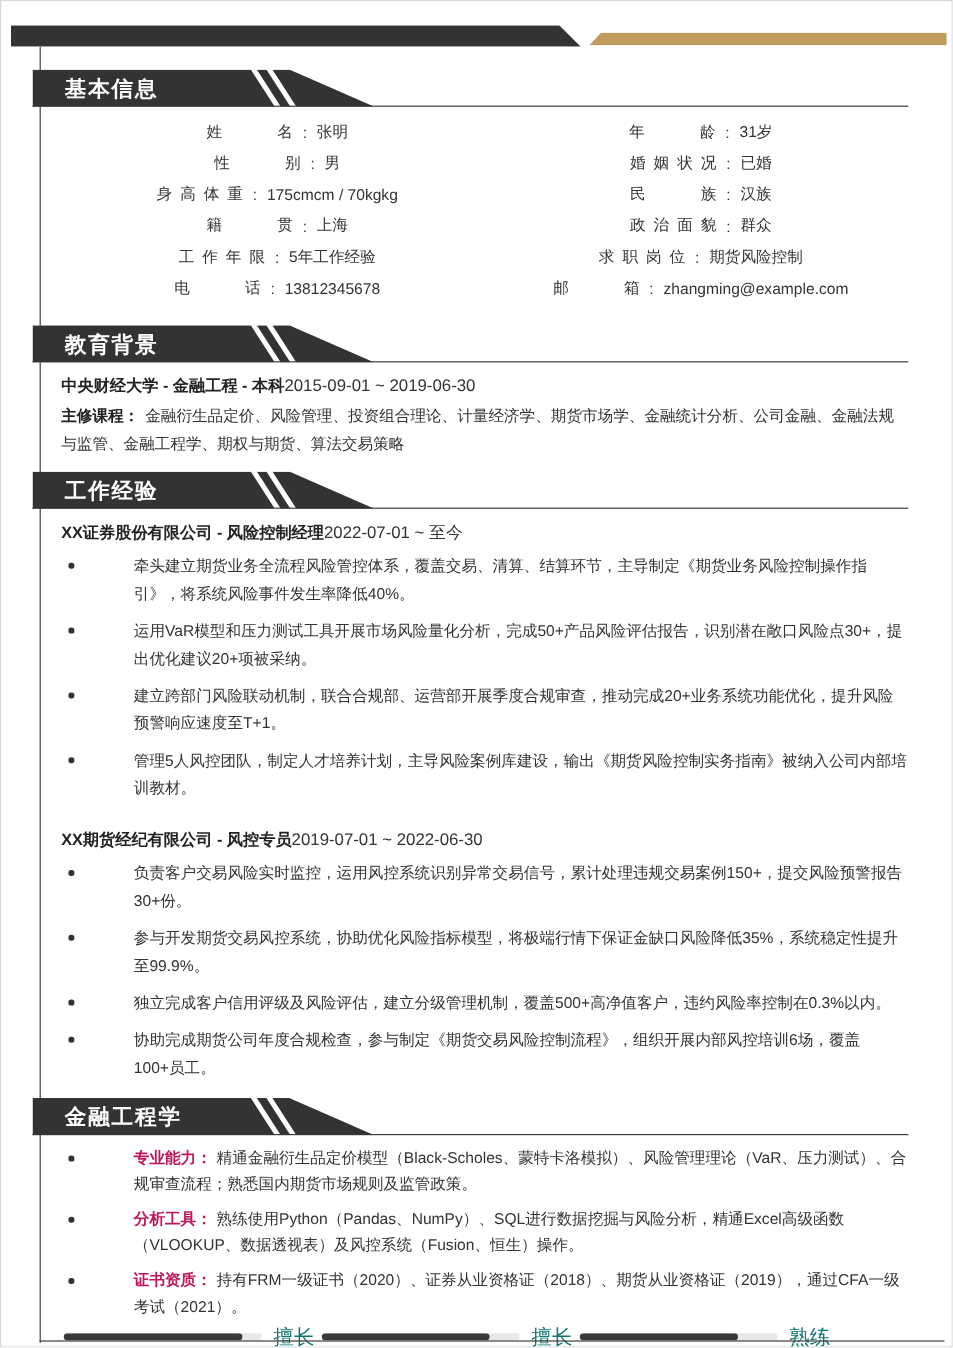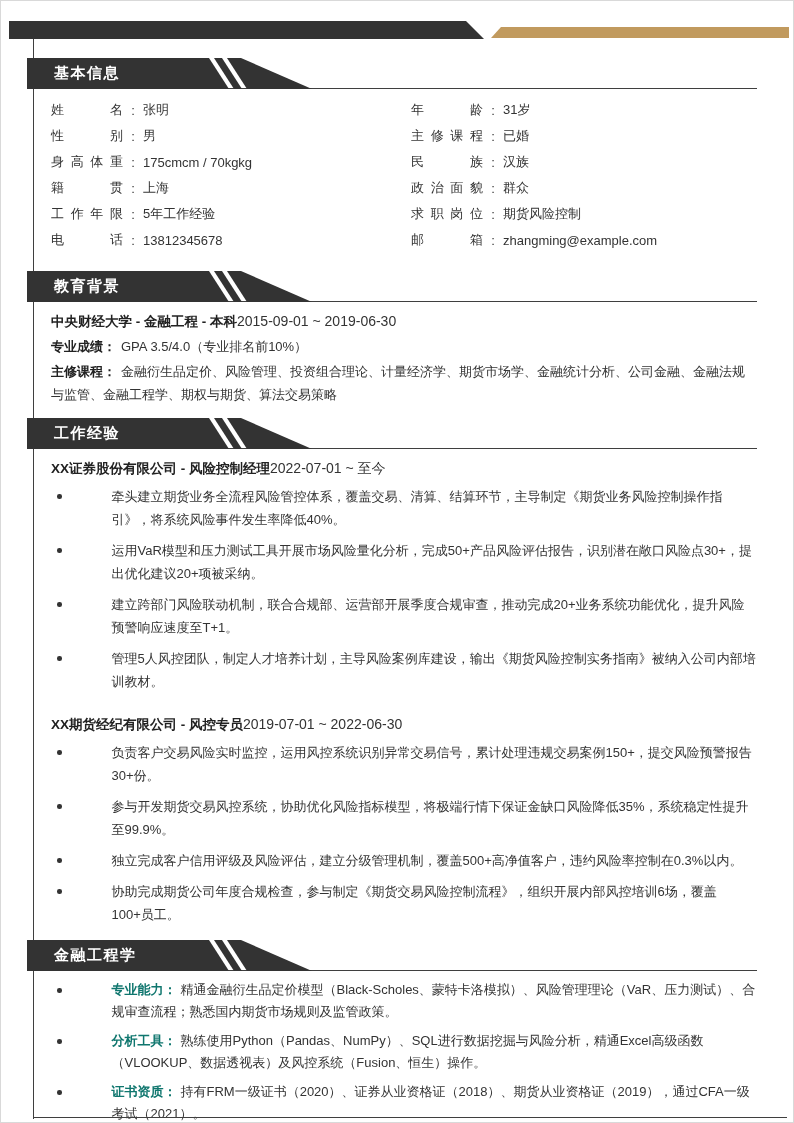--- a/index.html
+++ b/index.html
@@ -30,42 +30,42 @@
   .b-line{position:absolute; left:32px; right:6px; bottom:4px; height:1px; background:var(--line);}
 
   
   .sec-head{position:relative; height:31px; margin:0 36px 0 26px;}
   .sec-head .rule{position:absolute; left:0; right:0; bottom:0; height:1px; background:var(--line);}
   .badge{
     position:absolute; left:0; top:0; bottom:0; width:202px;
     background:var(--dark); color:#fff;
     clip-path:polygon(0 0, calc(100% - 20px) 0, 100% 100%, 0 100%);
     display:flex; align-items:center; padding-left:27px;
-    font-size:15px; font-weight:bold; letter-spacing:1.5px;
+    font-size:18px; font-weight:bold; letter-spacing:1.5px;
   }
   .fold{
     position:absolute; left:-11px; top:31px; width:11px; height:9px;
     background:var(--fold);
     clip-path:polygon(0 0, 100% 0, 100% 100%);
   }
   .stripe{
     position:absolute; left:187px; top:0; width:40px; height:31px;
     background:var(--dark);
     clip-path:polygon(0 0, 8px 0, 28px 100%, 20px 100%);
   }
   .tail{
     position:absolute; left:200px; top:0; width:85px; height:31px;
     background:var(--dark);
     clip-path:polygon(0 0, 14px 0, 100% 100%, 20px 100%);
   }
 
   
   .sec-basic{margin-top:57px;}
   .info-grid{display:flex; margin:8px 36px 0 50px;}
-  .info-col{display:flex; flex-direction:column;}
+  .info-col{display:flex; flex-direction:column;align-items:center;}
   .info-col.left{width:360px;}
   .info-col.right{flex:1;}
   .info-row{display:flex; height:26px; align-items:center;}
   .info-label{width:72px; text-align:justify; text-align-last:justify; color:#333;}
   .info-colon{width:20px; text-align:center;}
   .info-value{flex:1;}
 
   
   .sec-edu{margin-top:18px;}
   .sec-exp{margin-top:12px;}
@@ -75,21 +75,21 @@
   .line-row b{font-size:13.5px; color:#222;}
   .date{font-size:14px; color:#333;}
   .runline{margin:2px 0 0 0; line-height:23px;}
   .runline b{margin-right:5px; color:#222;}
 
   
   ul.bullets{list-style:none; margin:5px 0 0 0; padding:0;}
   .bullet{display:flex; margin-bottom:8px; line-height:23px;gap:37px;}
   .bullet .dot{flex:0 0 4.5px; width:4.5px; height:4.5px; border-radius:50%; background:#333; margin:9px 13px 0 6px;}
   .bullet .btext{flex:1;}
-  .bullet .btext b{margin-right:4px; color:#0f766e;}
+  .bullet .btext b{margin-right:4px; color:#be185d;}
   .job + .job{margin-top:20px;}
   .sec-skill .bullet{line-height:22px; margin-bottom:7px;}
 
   
   .bars{display:flex; flex-wrap:wrap; margin:6px 36px 0 52px; row-gap:10px;}
   .bar-item{width:215px;}
   .bar-row{display:flex; align-items:center; height:14px;}
   .track{width:165px; height:6px; border-radius:3px; background:var(--track); overflow:hidden;}
   .fill{height:100%; border-radius:3px; background:var(--fill);}
   .level{margin-left:10px; font-size:17px; color:#0f766e;}
@@ -153,21 +153,21 @@
   </div>
 </div>
       <div class="info-col right">
   <div class="info-row">
     <span class="info-label">年龄</span>
     <span class="info-colon">:</span>
     <span class="info-value">31岁</span>
   </div>
 
   <div class="info-row">
-    <span class="info-label">主修课程</span>
+    <span class="info-label">婚姻状况</span>
     <span class="info-colon">:</span>
     <span class="info-value">已婚</span>
   </div>
 
   <div class="info-row">
     <span class="info-label">民族</span>
     <span class="info-colon">:</span>
     <span class="info-value">汉族</span>
   </div>
 
@@ -201,21 +201,20 @@
         <span>教育背景</span>
         <div class="fold"></div>
       </div>
     </div>
     <div class="content">
       <div class="line-row">
         <b>中央财经大学 - 金融工程 - 本科</b>
         <span class="date">2015-09-01 ~ 2019-06-30</span>
       </div>
       <div>
-  <p class="runline"><b>专业成绩：</b><span>GPA 3.5/4.0（专业排名前10%）</span></p>
 
   <p class="runline"><b>主修课程：</b><span>金融衍生品定价、风险管理、投资组合理论、计量经济学、期货市场学、金融统计分析、公司金融、金融法规与监管、金融工程学、期权与期货、算法交易策略</span></p>
 </div>
     </div>
   </section>
 
   <section class="sec-exp">
     <div class="sec-head">
       <div class="rule"></div>
       <div class="stripe"></div>

